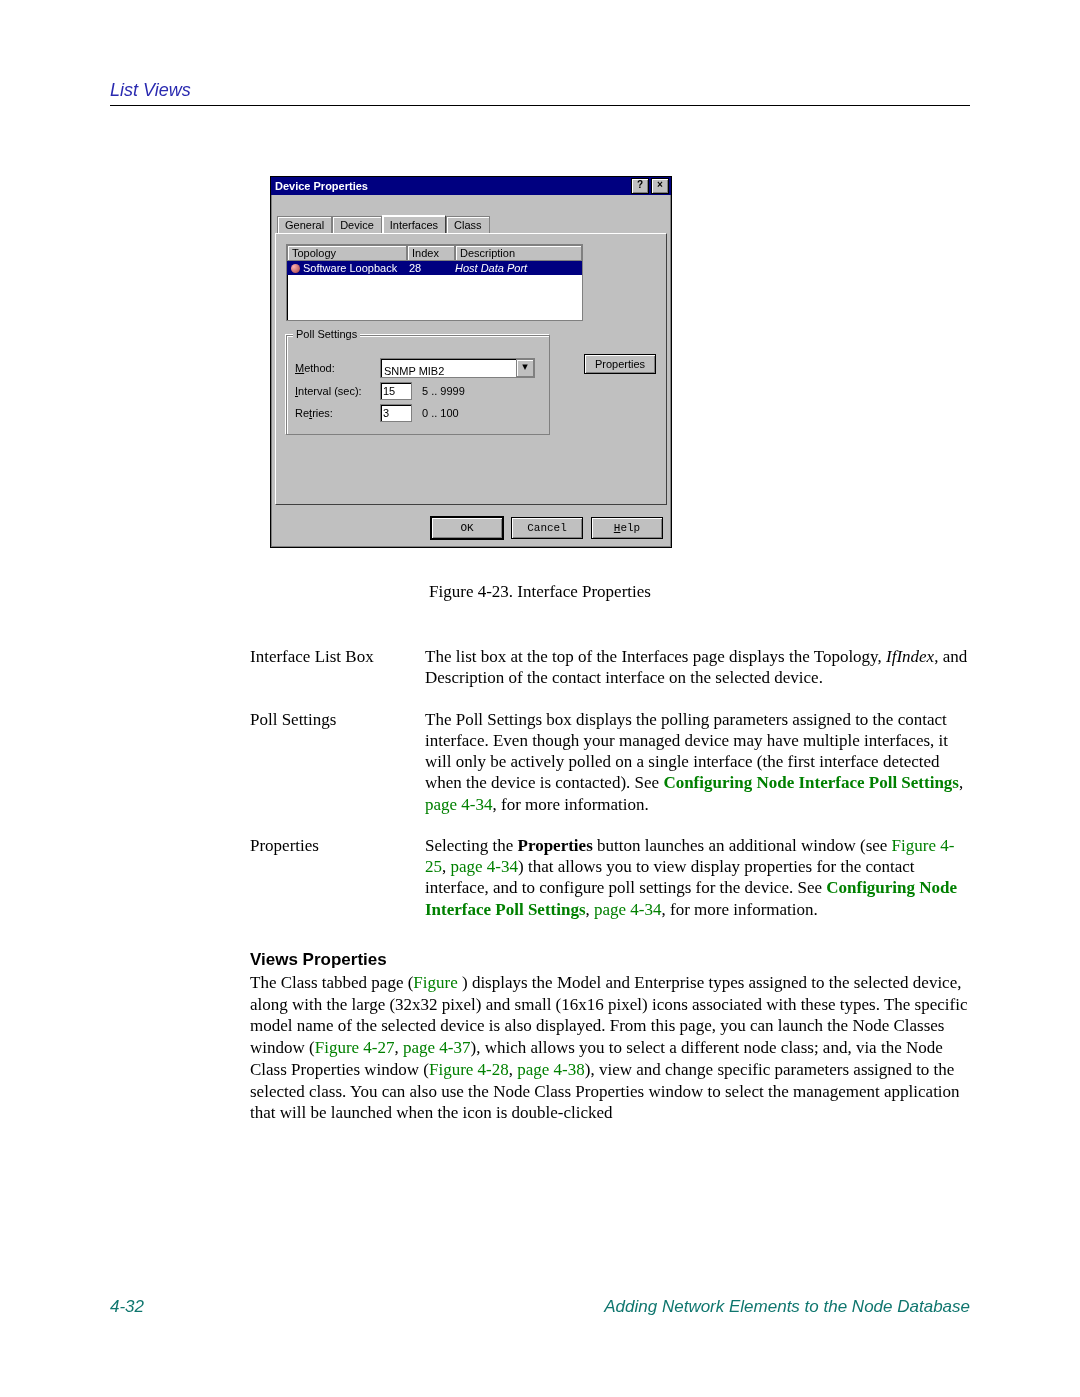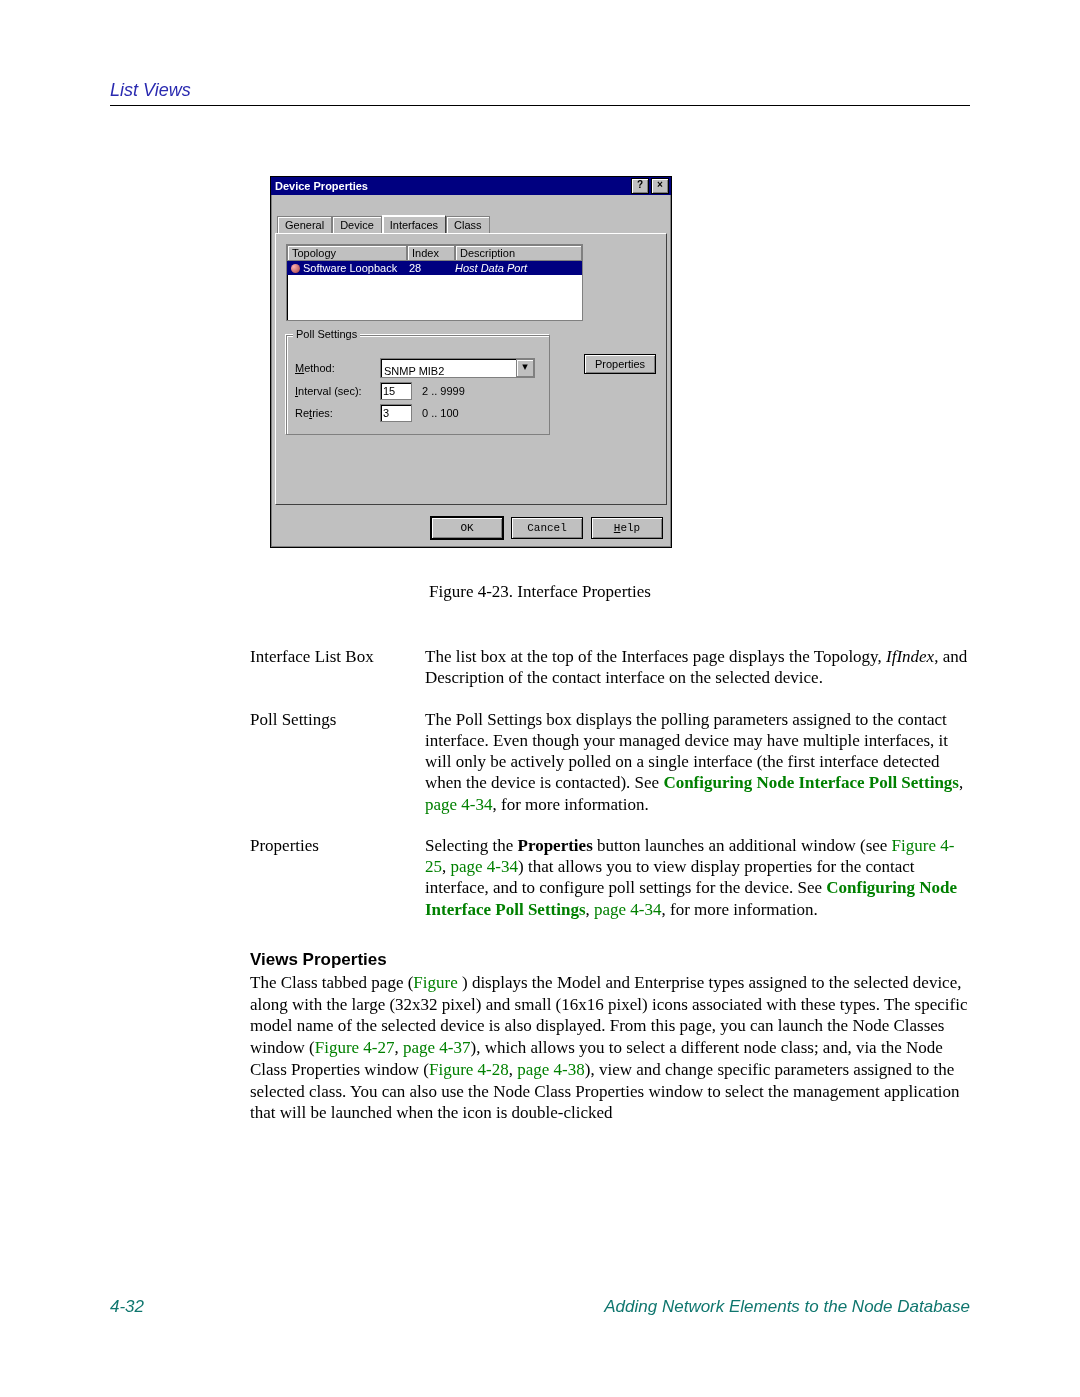--- a/index.html
+++ b/index.html
@@ -293,21 +293,21 @@
           <div class="form-row">
             <label><u>M</u>ethod:</label>
             <div class="combo">
               <span>SNMP MIB2</span>
               <span class="arrow">▾</span>
             </div>
           </div>
           <div class="form-row">
             <label><u>I</u>nterval (sec):</label>
             <input class="num" value="15" style="">
-            <span class="range">2 .. 9999</span>
+            <span class="range">5 .. 9999</span>
           </div>
           <div class="form-row">
             <label>Re<u>t</u>ries:</label>
             <input class="num" value="3" style="">
             <span class="range">0 .. 100</span>
           </div>
         </div>
       </div>
       <div class="dlg-buttons">
         <button class="default">OK</button>

